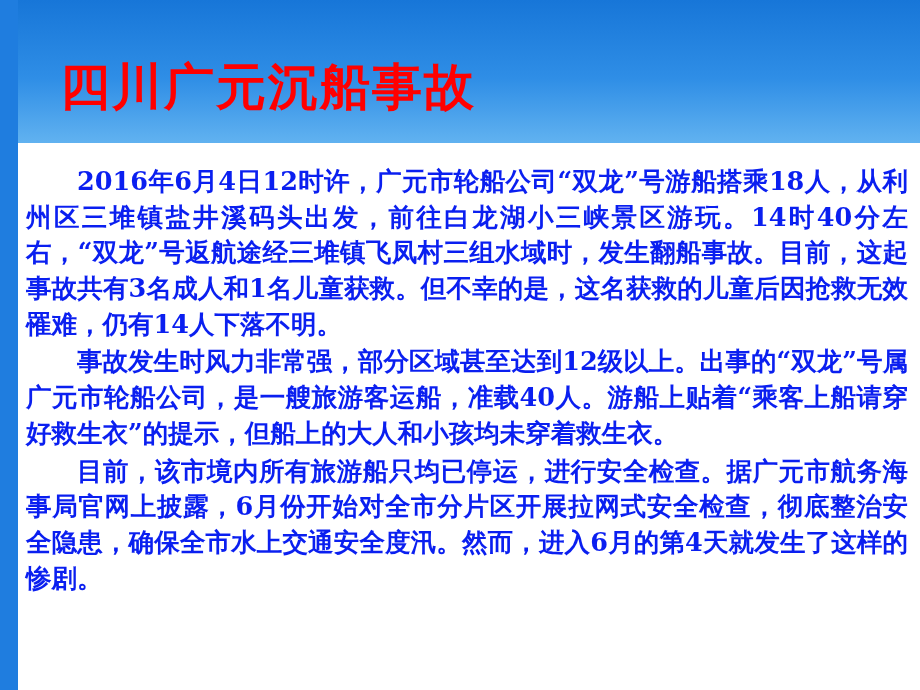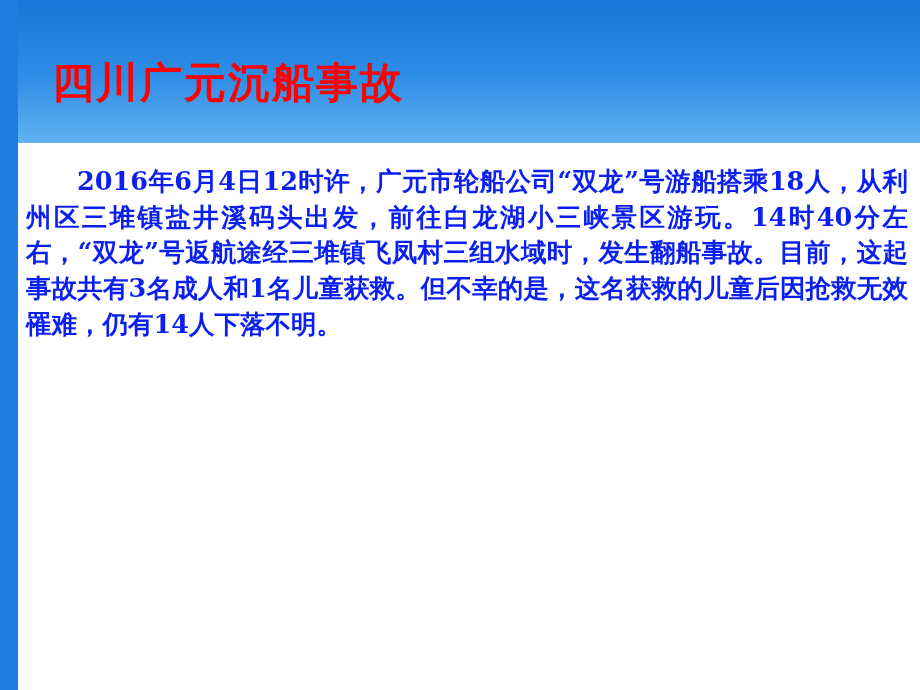--- a/index.html
+++ b/index.html
@@ -33,24 +33,24 @@
   .title-banner {
     position: absolute;
     left: 18px;
     top: 0;
     width: 902px;
     height: 143px;
     background: linear-gradient(to bottom, #1776d8 0%, #2f8ee6 55%, #61b2f0 100%);
   }
   .title-text {
     position: absolute;
-    left: 34px;
+    left: 42px;
     top: 62px;
     font-family: Liberation Sans, sans-serif;
-    font-size: 42px;
+    font-size: 50px;
     font-weight: bold;
     color: #ff0000;
     letter-spacing: 2px;
     white-space: nowrap;
     line-height: 1;
   }
   
   .body-block {
     position: absolute;
     left: 22px;
@@ -81,15 +81,17 @@
 <div class="slide">
 
   <div class="left-bar"></div>
 
   <div class="title-banner">
     <div class="title-text">四川广元沉船事故</div>
   </div>
 
   <div class="body-block">
     <p class="para">2016年6月4日12时许，广元市轮船公司“双龙”号游船搭乘18人，从利州区三堆镇盐井溪码头出发，前往白龙湖小三峡景区游玩。14时40分左右，“双龙”号返航途经三堆镇飞凤村三组水域时，发生翻船事故。目前，这起事故共有3名成人和1名儿童获救。但不幸的是，这名获救的儿童后因抢救无效罹难，仍有14人下落不明。</p>
+    <p class="para">事故发生时风力非常强，部分区域甚至达到12级以上。出事的“双龙”号属广元市轮船公司，是一艘旅游客运船，准载40人。游船上贴着“乘客上船请穿好救生衣”的提示，但船上的大人和小孩均未穿着救生衣。</p>
+    <p class="para">目前，该市境内所有旅游船只均已停运，进行安全检查。据广元市航务海事局官网上披露，6月份开始对全市分片区开展拉网式安全检查，彻底整治安全隐患，确保全市水上交通安全度汛。然而，进入6月的第4天就发生了这样的惨剧。</p>
   </div>
 
 </div>
 
 </body></html>

